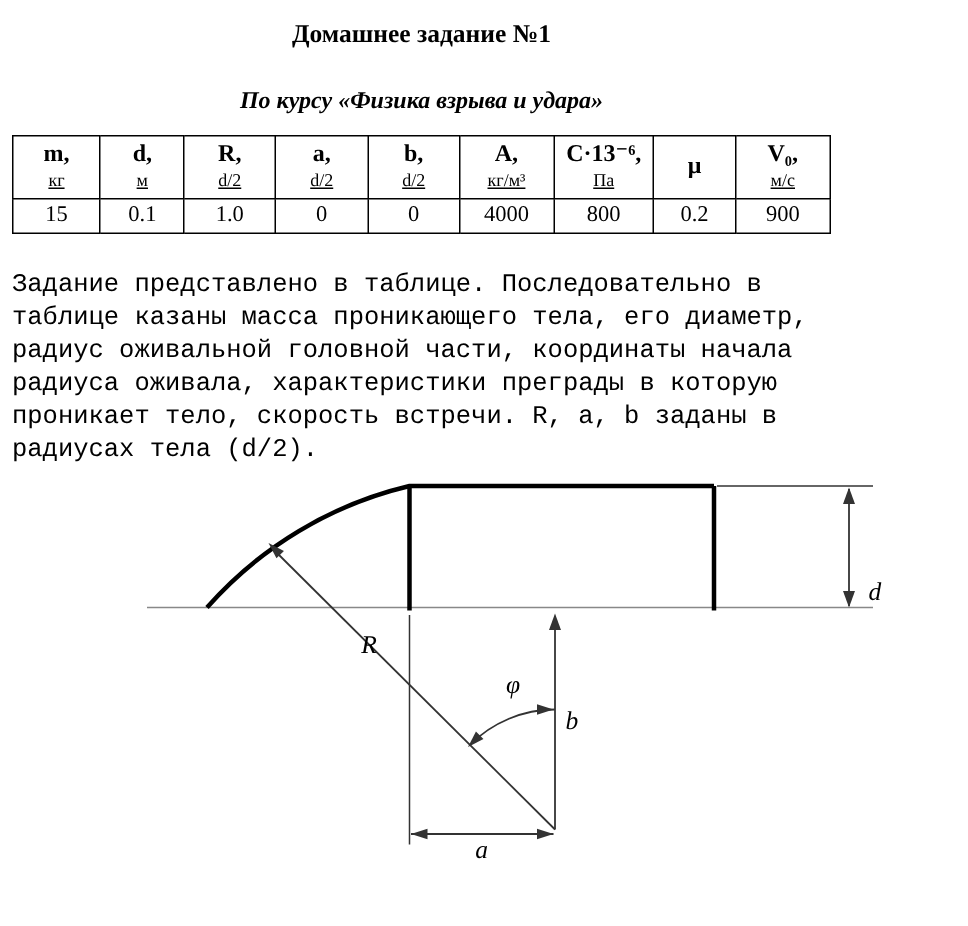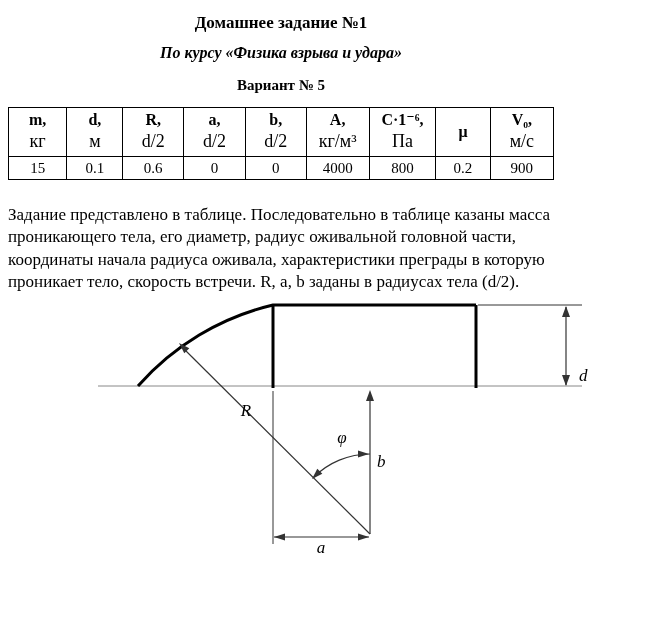--- a/index.html
+++ b/index.html
@@ -1,40 +1,39 @@
 <!DOCTYPE html>
 <html><head>
 <meta charset="utf-8">
 <style>
   * { margin: 0; padding: 0; box-sizing: border-box; }
   html, body { width: 645px; height: 617px; background: #ffffff; overflow: hidden; }
   body { font-family: "Liberation Serif", "DejaVu Serif", serif; color: #000; }
   .page { width: 562px; height: 617px; padding: 10px 8px 0 8px; }
   .doc-title { text-align: center; font-size: 17px; font-weight: bold; margin-top: 3px; }
-  .doc-sub { text-align: center; font-size: 16px; font-weight: bold; font-style: italic; margin-top: 11px; }
+  .doc-sub { text-align: center; font-size: 16px; font-weight: bold; font-style: italic; margin-top: 26px; }
   .doc-variant { text-align: center; font-size: 15px; font-weight: bold; margin-top: 15px; }
   table.params { width: 100%; border-collapse: collapse; table-layout: fixed; margin-top: 13px; }
   table.params th, table.params td { border: 1px solid #000; text-align: center; vertical-align: middle; }
   table.params th { padding: 2px 0 3px 0; }
   .th1 { display: block; font-weight: bold; font-size: 16px; line-height: 1.25; }
   .th1.italic { }
-  .th2 { display: block; font-weight: normal; font-size: 18px; line-height: 1.3; }
+  .th2 { display: block; font-weight: normal; font-size: 12px; line-height: 1.3; text-decoration: underline; }
   table.params td { font-size: 15px; height: 23px; }
-  .desc { font-size: 17px; line-height: 1.3; margin-top: 24px; }
+  .desc { font-size: 17px; line-height: 1.3; margin-top: 24px; font-family: Liberation Mono, monospace; }
   svg.diagram { display: block; margin-top: 4px; }
   .dim-label { font-family: "Liberation Serif", "DejaVu Serif", serif; font-style: italic; font-size: 17px; fill: #000; }
 </style>
 </head>
 <body>
 
 <div class="page">
 
   <div class="doc-title">Домашнее задание №1</div>
   <div class="doc-sub">По курсу «Физика взрыва и удара»</div>
-  <div class="doc-variant">Вариант № 5</div>
 
   <table class="params">
     <colgroup>
       <col style="width:10.7%">
         <col style="width:10.3%">
         <col style="width:11.1%">
       <col style="width:11.4%">
         <col style="width:11.1%">
         <col style="width:11.6%">
       <col style="width:12.2%">
@@ -61,38 +60,38 @@
           </th>
         <th>
             <span class="th1">b,</span>
             <span class="th2">d/2</span>
           </th>
         <th>
             <span class="th1">A,</span>
             <span class="th2">кг/м³</span>
           </th>
         <th>
-            <span class="th1">C·1⁻⁶,</span>
+            <span class="th1">C·13⁻⁶,</span>
             <span class="th2">Па</span>
           </th>
         <th>
             <span class="th1">μ</span>
             <span class="th2"></span>
           </th>
         <th>
             <span class="th1 italic">V₀,</span>
             <span class="th2">м/с</span>
           </th>
       </tr>
     </thead>
     <tbody>
       <tr>
         <td>15</td>
         <td>0.1</td>
-        <td>0.6</td>
+        <td>1.0</td>
         <td>0</td>
         <td>0</td>
         <td>4000</td>
         <td>800</td>
         <td>0.2</td>
         <td>900</td>
       </tr>
     </tbody>
   </table>
 

